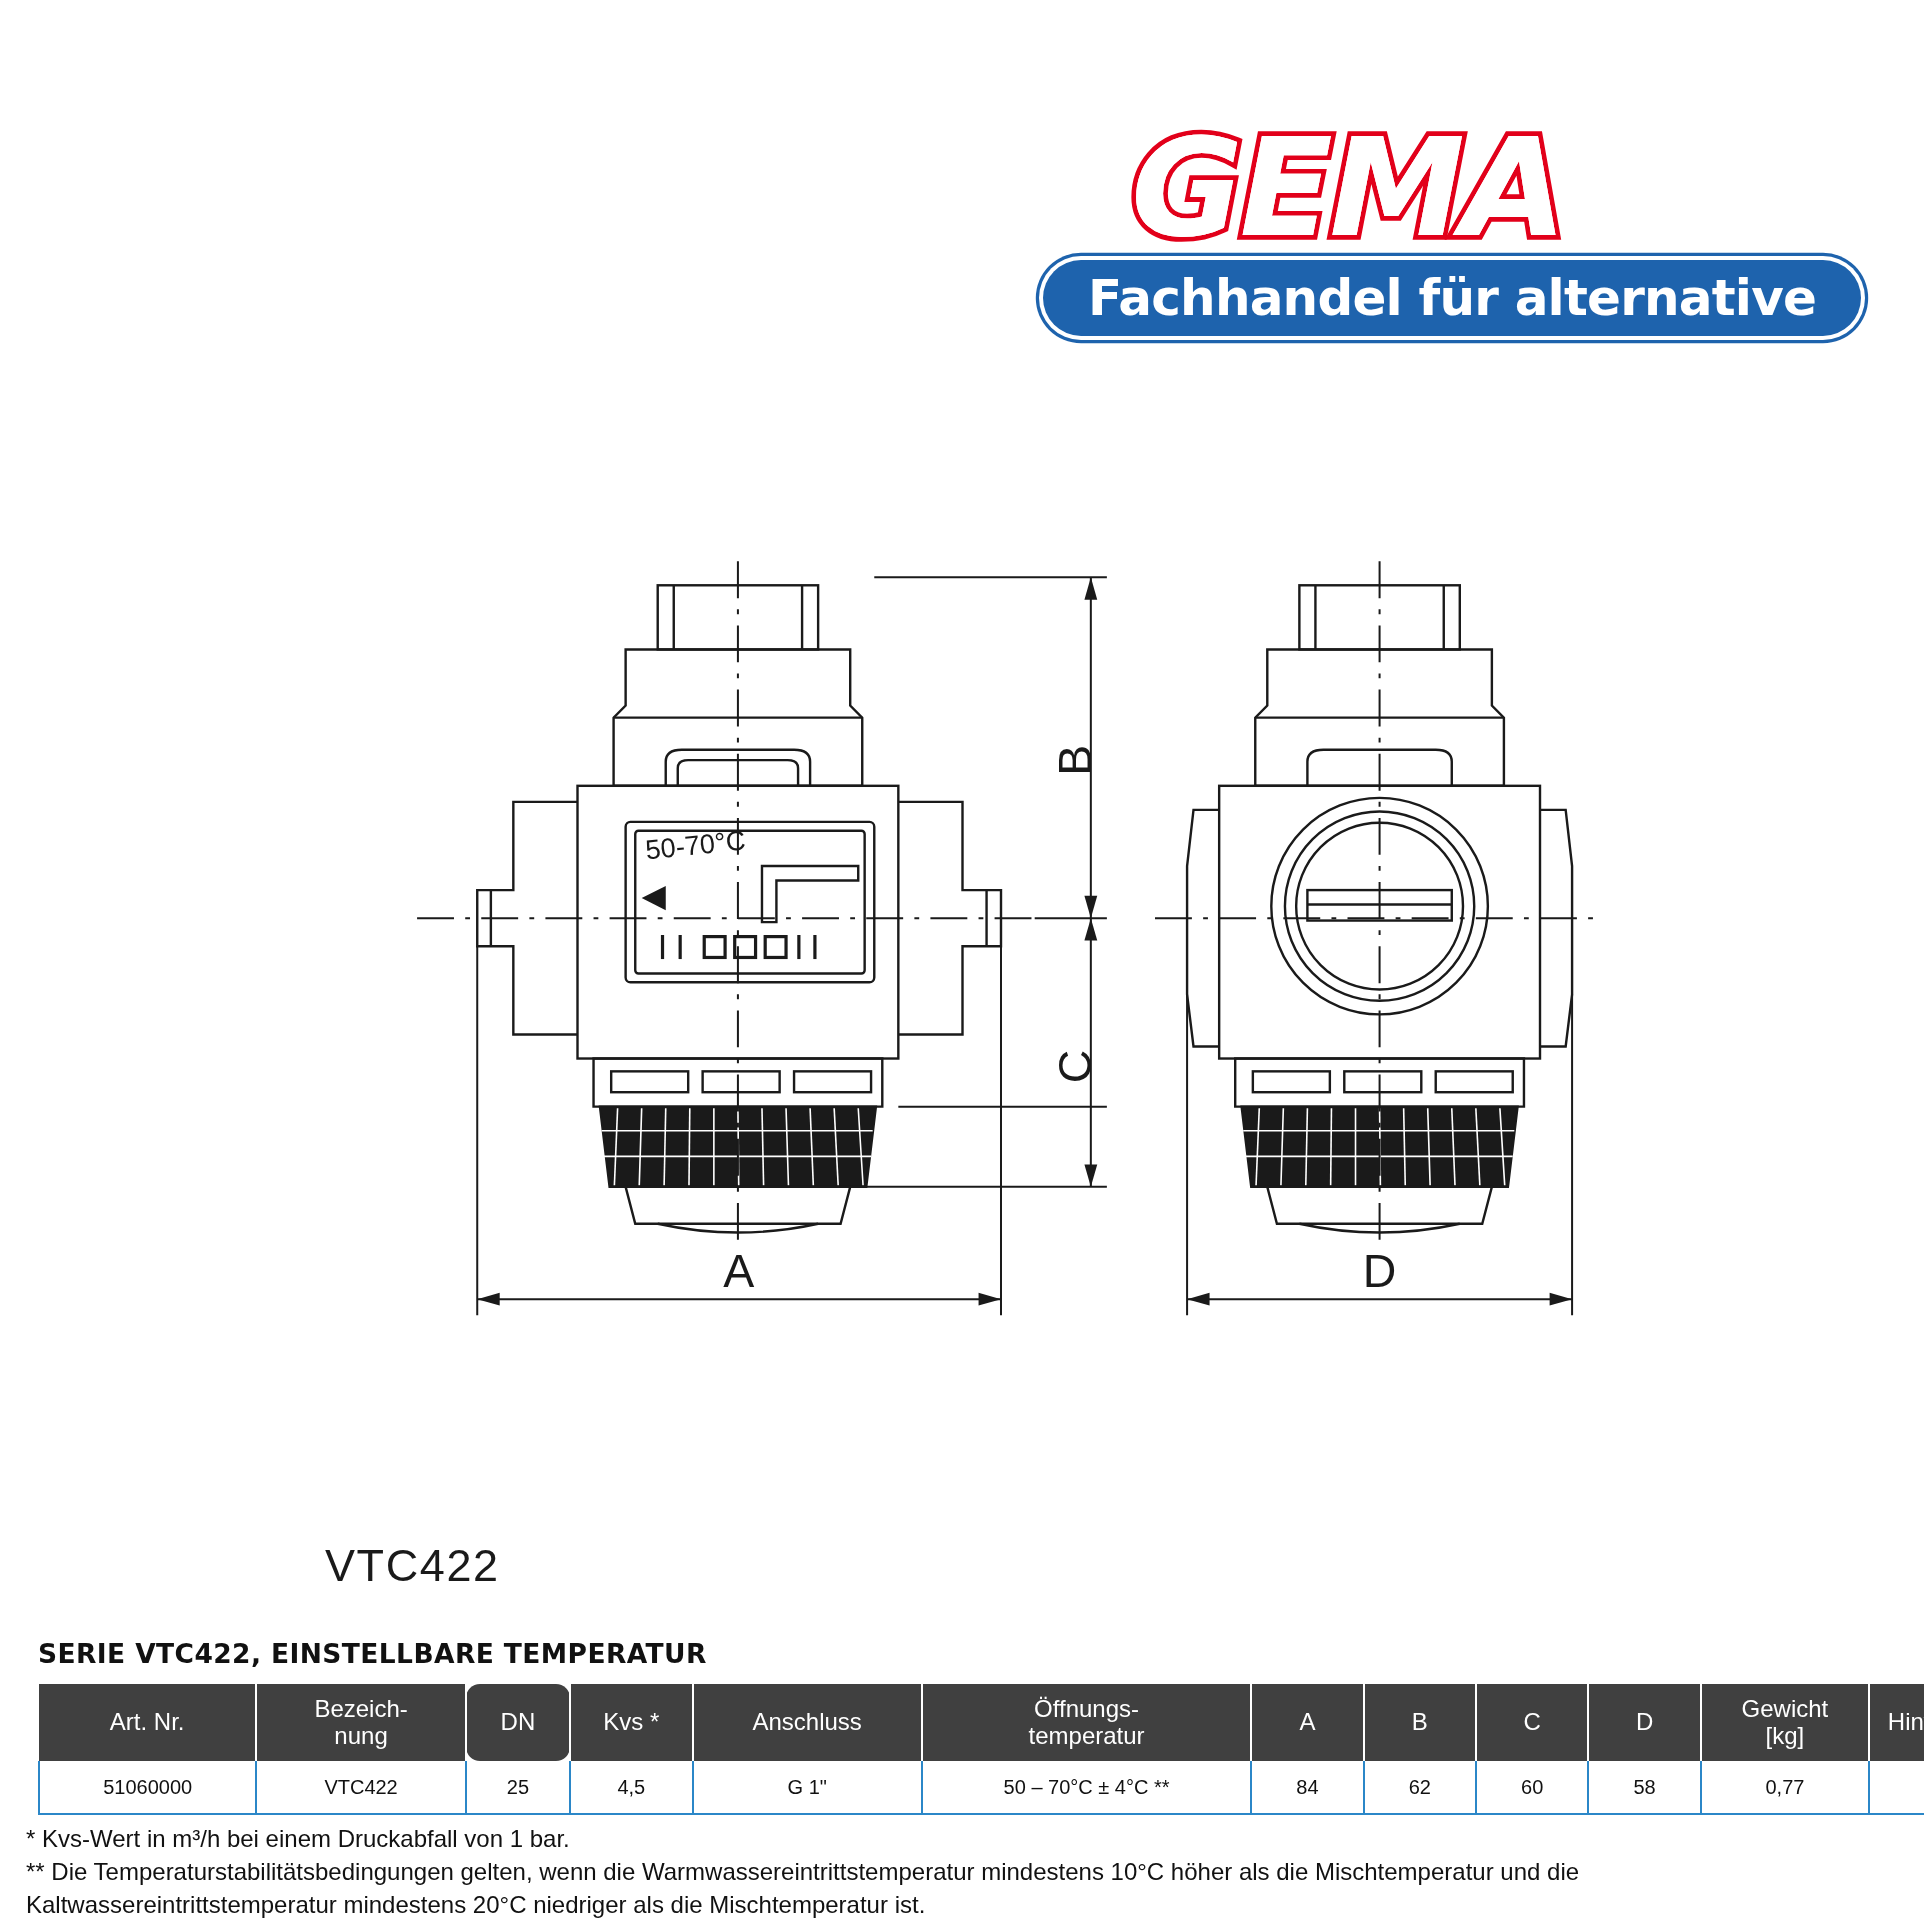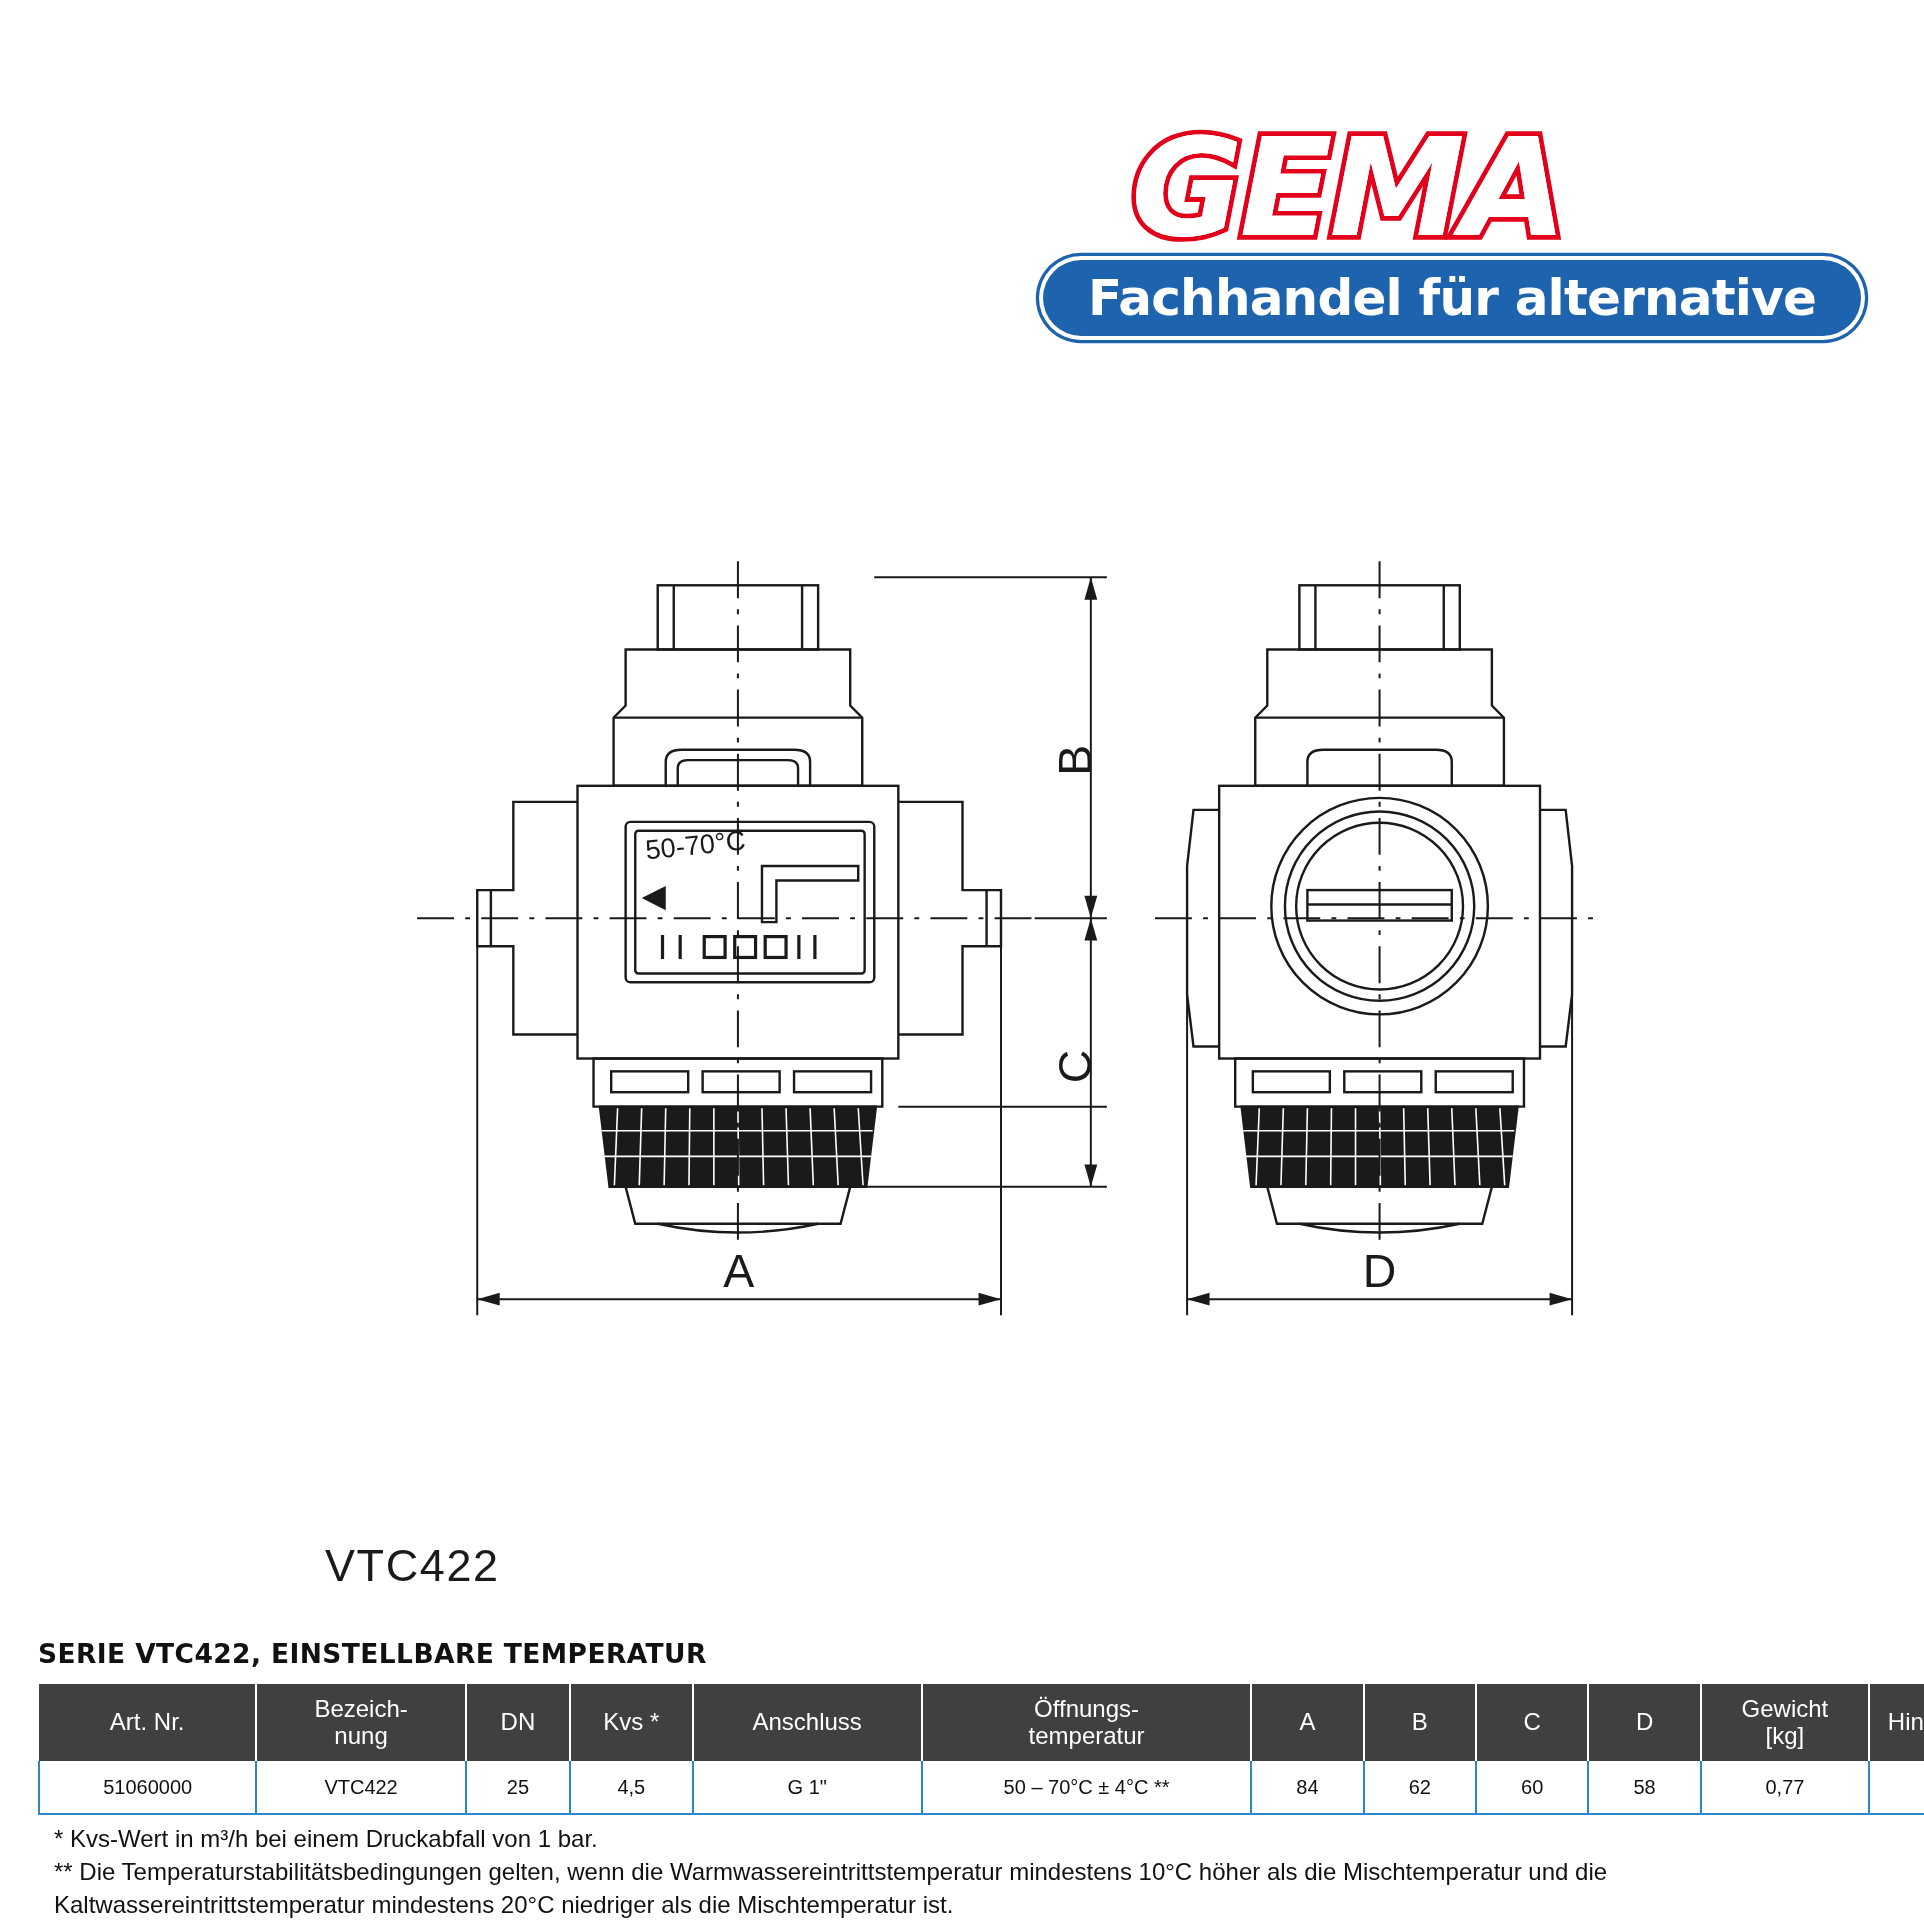--- a/index.html
+++ b/index.html
@@ -136,35 +136,35 @@
     height: 50px;
     color: #111111;
     border-bottom: 2.4px solid #2b87c8;
     border-right: 2.4px solid #2b87c8;
     vertical-align: middle;
   }
   .spec-table td:first-child { border-left: 2.4px solid #2b87c8; }
   .spec-table tr.data-row td.empty-cell { }
   .col-art   { width: 210px; }
   .col-bez   { width: 201px; }
-  .col-dn    { width: 96px; }
+  .col-dn    { width: 96px; border-radius: 14px; }
   .col-kvs   { width: 114px; }
   .col-ansch { width: 221px; }
   .col-oeff  { width: 321px; }
   .col-a     { width: 104px; }
   .col-b     { width: 104px; }
   .col-c     { width: 104px; }
   .col-d     { width: 104px; }
   .col-gew   { width: 160px; text-align: center; }
   .col-hin   { width: 113px; }
 
   
   .footnotes {
     position: absolute;
-    left: 54px;
+    left: 26px;
     top: 1822px;
     width: 1861px;
     font-size: 24px;
     line-height: 1.38;
     color: #111111;
   }
   .footnotes div { white-space: nowrap; }
   .fn2 { white-space: normal !important; }
 </style>
 </head>

